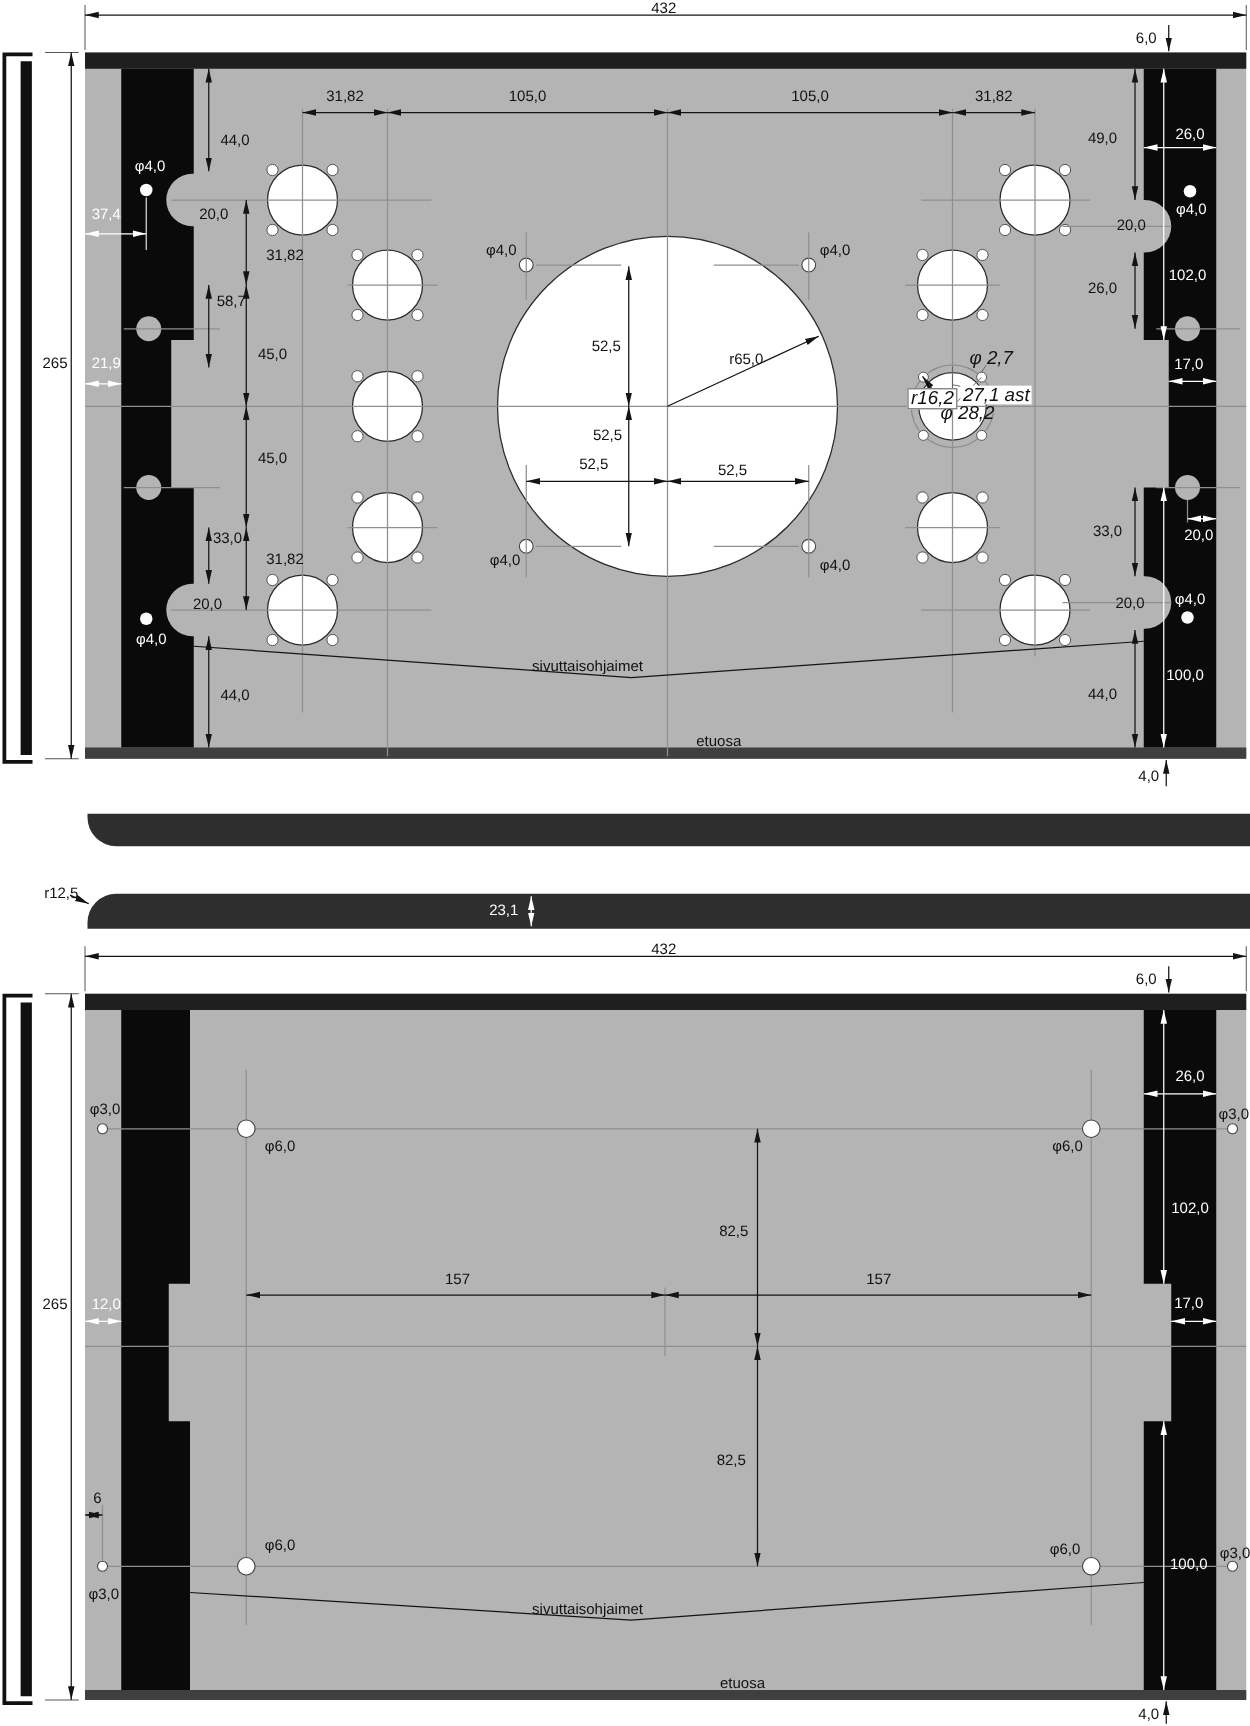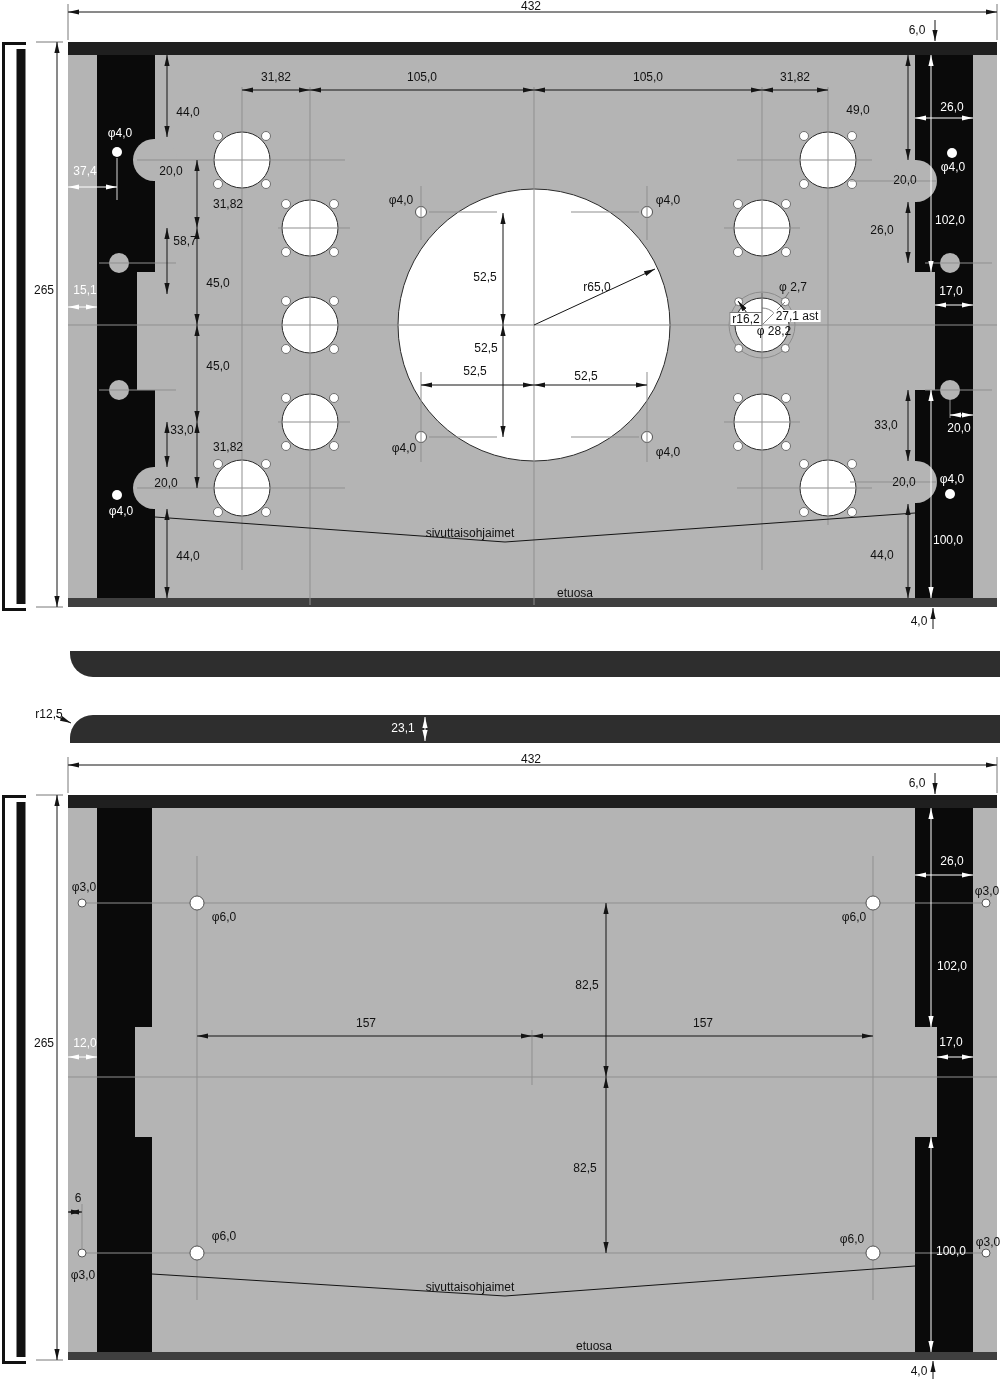--- a/index.html
+++ b/index.html
@@ -2,21 +2,21 @@
 <html><head>
 <meta charset="utf-8">
 <style>
   html,body{margin:0;padding:0;background:#fff;}
   .stage{position:relative;width:1000px;height:1381px;background:#fff;
          font-family:"Liberation Sans",sans-serif;overflow:hidden;}
   .stage svg{position:absolute;left:0;top:0;}
   .lbl{position:absolute;transform:translate(-50%,-50%);font-size:12px;color:#111;
        white-space:nowrap;line-height:1;}
   .w{color:#fff;}
-  .sm{font-size:12px;}
+  .sm{font-size:15px;font-style:italic;}
   .box{background:#fff;border:1px solid #777;padding:0 2px;}
   .bgw{background:#fff;padding:0 2px;}
   
   .c{stroke:#8f8f8f;stroke-width:1;fill:none;}
   .cw{stroke:#d8d8d8;stroke-width:1;fill:none;}
   .e{stroke:#555;stroke-width:0.8;fill:none;}
   .d{stroke:#141414;stroke-width:1;fill:none;}
   .dw{stroke:#ffffff;stroke-width:1;fill:none;}
   .ld{stroke:#141414;stroke-width:1;fill:none;}
   .rl{stroke:#666;stroke-width:0.8;fill:none;}
@@ -249,23 +249,23 @@
 <div class="lbl" style="left:228px;top:204px">31,82</div>
 <div class="lbl" style="left:185px;top:241px">58,7</div>
 <div class="lbl" style="left:218px;top:283px">45,0</div>
 <div class="lbl" style="left:218px;top:366px">45,0</div>
 <div class="lbl" style="left:182px;top:430px">33,0</div>
 <div class="lbl" style="left:228px;top:447px">31,82</div>
 <div class="lbl" style="left:166px;top:483px">20,0</div>
 <div class="lbl" style="left:188px;top:556px">44,0</div>
 <div class="lbl w" style="left:120px;top:133px">φ4,0</div>
 <div class="lbl w" style="left:85px;top:171px">37,4</div>
-<div class="lbl w" style="left:85px;top:290px">15,1</div>
+<div class="lbl w" style="left:85px;top:290px">21,9</div>
 <div class="lbl w" style="left:121px;top:511px">φ4,0</div>
-<div class="lbl" style="left:858px;top:110px">49,0</div>
+<div class="lbl" style="left:882px;top:110px">49,0</div>
 <div class="lbl" style="left:905px;top:180px">20,0</div>
 <div class="lbl" style="left:882px;top:230px">26,0</div>
 <div class="lbl" style="left:886px;top:425px">33,0</div>
 <div class="lbl" style="left:904px;top:482px">20,0</div>
 <div class="lbl" style="left:882px;top:555px">44,0</div>
 <div class="lbl w" style="left:952px;top:107px">26,0</div>
 <div class="lbl w" style="left:953px;top:167px">φ4,0</div>
 <div class="lbl w" style="left:950px;top:220px">102,0</div>
 <div class="lbl w" style="left:951px;top:291px">17,0</div>
 <div class="lbl w" style="left:959px;top:428px">20,0</div>

